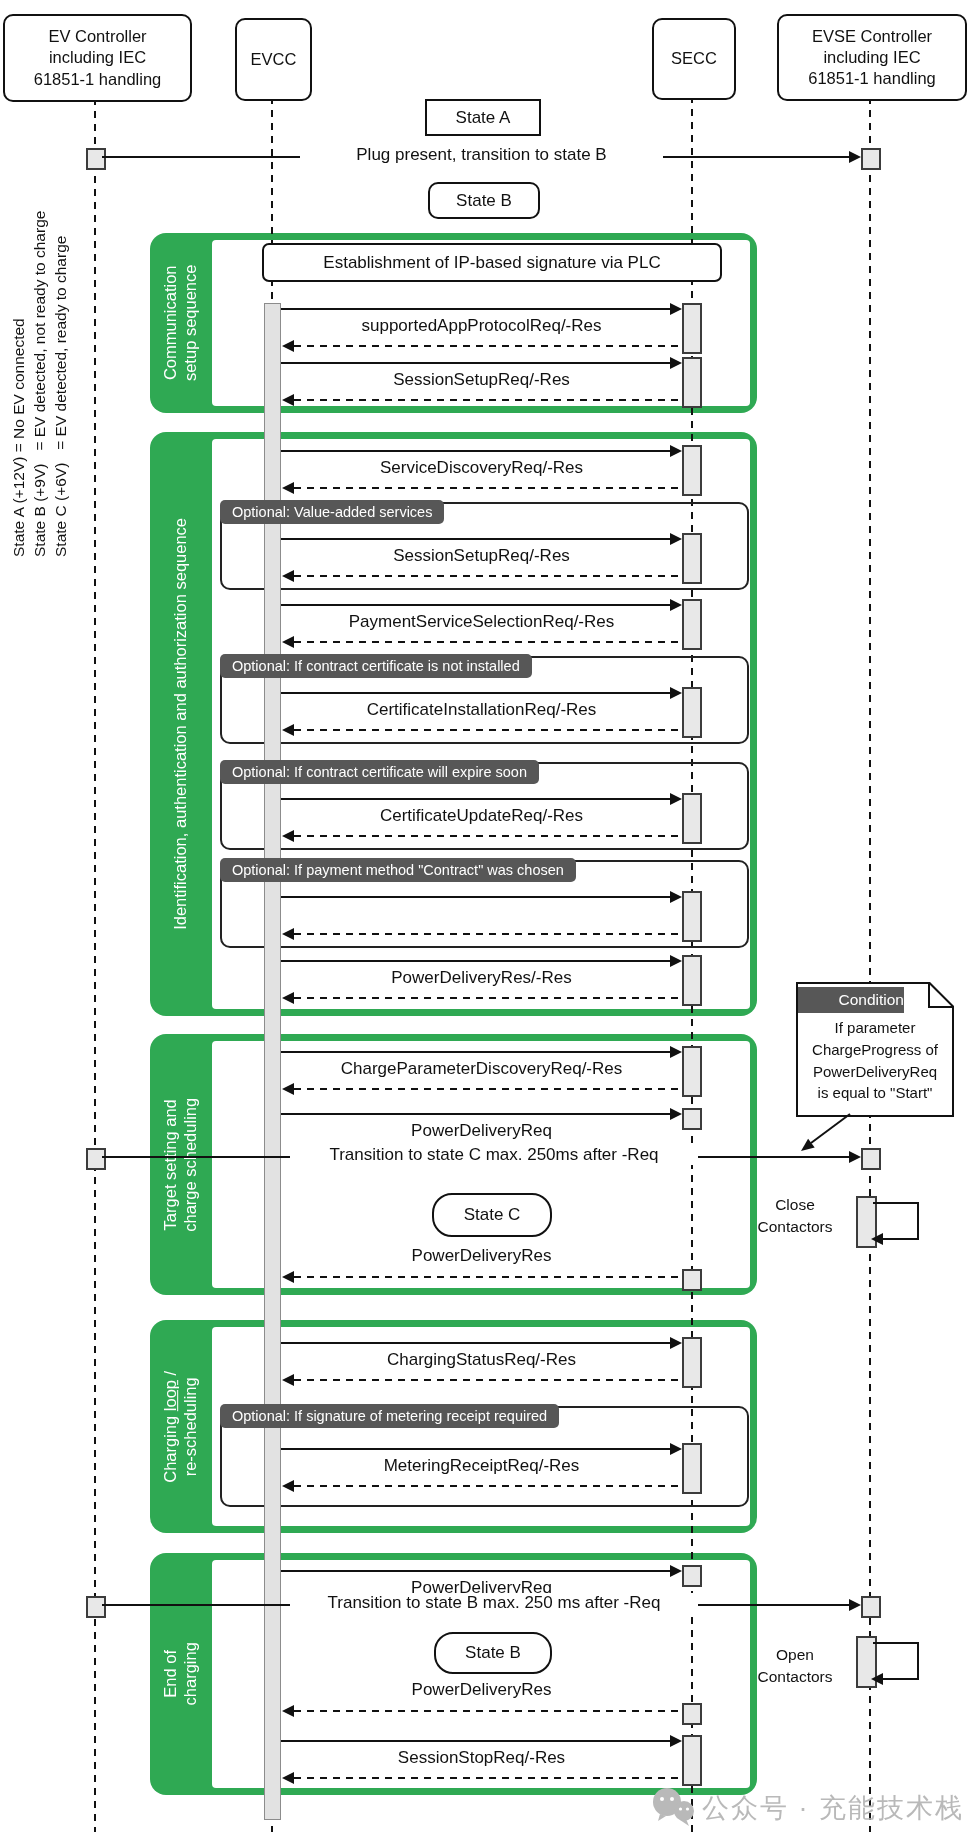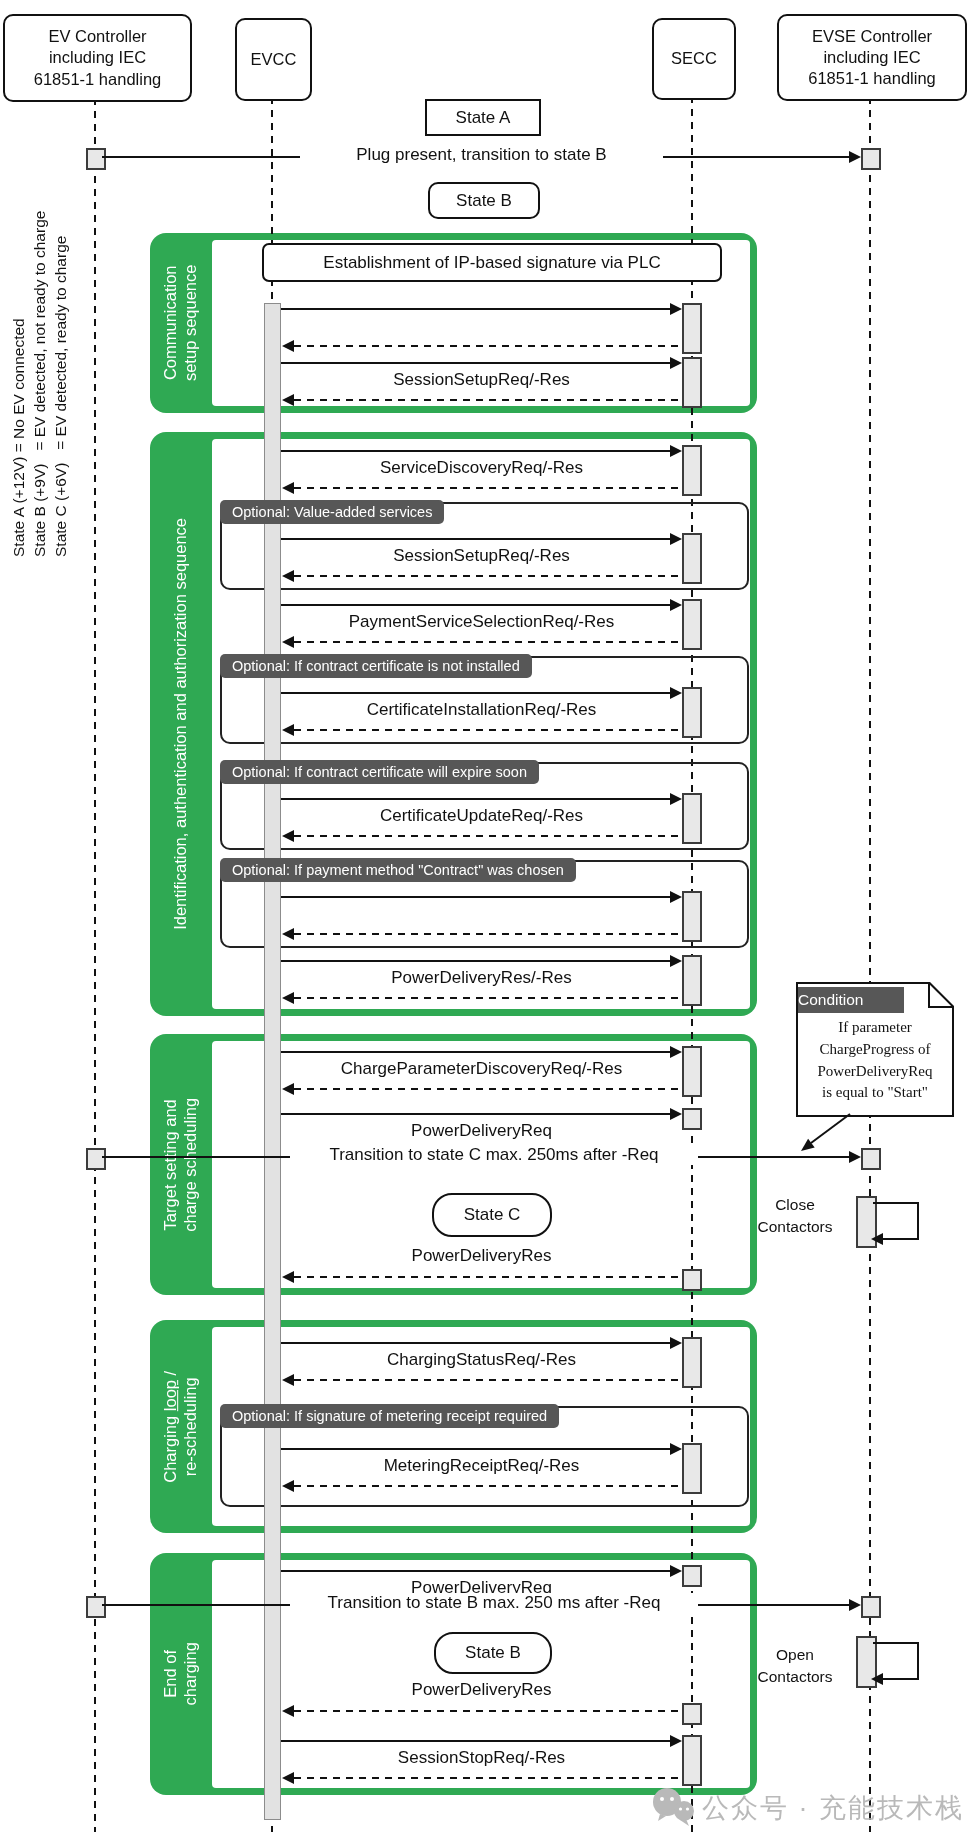--- a/index.html
+++ b/index.html
@@ -44,22 +44,22 @@
   .mlabel{position:absolute;left:281px;width:401px;text-align:center;font-size:17px;z-index:7;}
   .tlabel{position:absolute;text-align:center;background:#fff;font-size:17px;z-index:7;padding:0 4px;}
   
   .estab{position:absolute;left:262px;top:243px;width:456px;height:35px;background:#fff;border:2px solid var(--line);
          border-radius:7px;display:flex;align-items:center;justify-content:center;font-size:17px;z-index:5;}
   
   .sidenote{position:absolute;transform:rotate(-90deg);transform-origin:0 0;white-space:pre;font-size:15.5px;z-index:3;}
   
   .note{position:absolute;left:796px;top:982px;width:154px;height:131px;background:#fff;border:2px solid var(--line);z-index:8;}
   .notehead{position:absolute;left:0;top:3px;width:106px;height:26px;background:var(--dark);color:#fff;
-            text-align:left;font-size:15.5px;line-height:26px;}
-  .notebody{position:absolute;left:2px;right:2px;top:33px;text-align:center;font-size:15px;line-height:1.45;white-space:pre-line;font-family:Liberation Serif, serif;}
+            text-align:right;font-size:15.5px;line-height:26px;}
+  .notebody{position:absolute;left:2px;right:2px;top:33px;text-align:center;font-size:15px;line-height:1.45;white-space:pre-line;}
   .fold{position:absolute;top:-2px;right:-2px;width:24px;height:24px;background:#fff;
         border-left:2px solid var(--line);border-bottom:2px solid var(--line);}
   .fold::after{content:"";position:absolute;left:0;top:0;width:34px;height:2px;background:var(--line);
                transform:rotate(45deg);transform-origin:left top;}
   
   .loop{position:absolute;width:44px;height:34px;border:2px solid var(--line);border-left:none;z-index:6;}
   .loop::before{content:"";position:absolute;left:-2px;bottom:-7px;width:0;height:0;
                 border-top:6px solid transparent;border-bottom:6px solid transparent;border-right:12px solid var(--line);}
   .ctlabel{position:absolute;width:106px;text-align:center;font-size:15.5px;line-height:1.45;white-space:pre-line;z-index:7;}
   
@@ -175,20 +175,21 @@
   <div class="act" style="left:682px;top:1046px;height:47px"></div>
   <div class="act" style="left:682px;top:1108px;height:18px"></div>
   <div class="act" style="left:682px;top:1269px;height:18px"></div>
   <div class="act" style="left:682px;top:1337px;height:47px"></div>
   <div class="act" style="left:682px;top:1443px;height:47px"></div>
   <div class="act" style="left:682px;top:1565px;height:18px"></div>
   <div class="act" style="left:682px;top:1703px;height:18px"></div>
   <div class="act" style="left:682px;top:1735px;height:47px"></div>
 
   <div class="req" style="left:281px;top:308px;width:389px"></div>
+  <div class="mlabel" style="top:316px">supportedAppProtocolReq/-Res</div>
   <div class="res" style="left:294px;top:345px;width:388px"></div>
 
   <div class="req" style="left:281px;top:362px;width:389px"></div>
   <div class="mlabel" style="top:370px">SessionSetupReq/-Res</div>
   <div class="res" style="left:294px;top:399px;width:388px"></div>
 
   <div class="req" style="left:281px;top:450px;width:389px"></div>
   <div class="mlabel" style="top:458px">ServiceDiscoveryReq/-Res</div>
   <div class="res" style="left:294px;top:487px;width:388px"></div>
 

